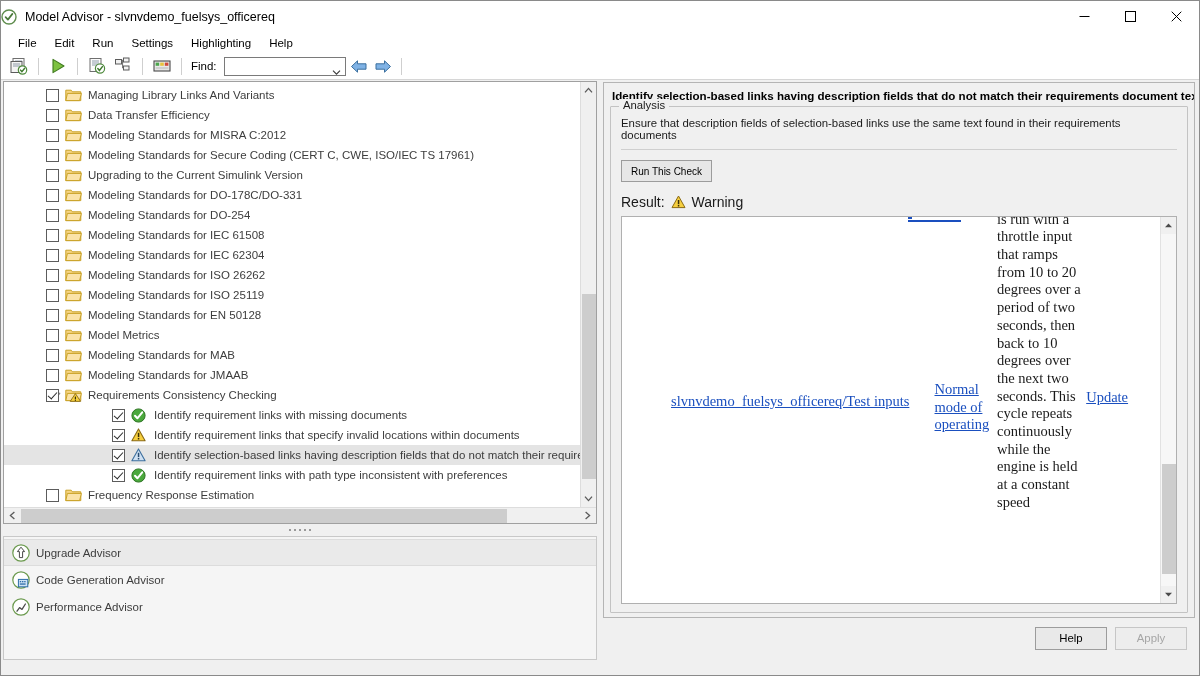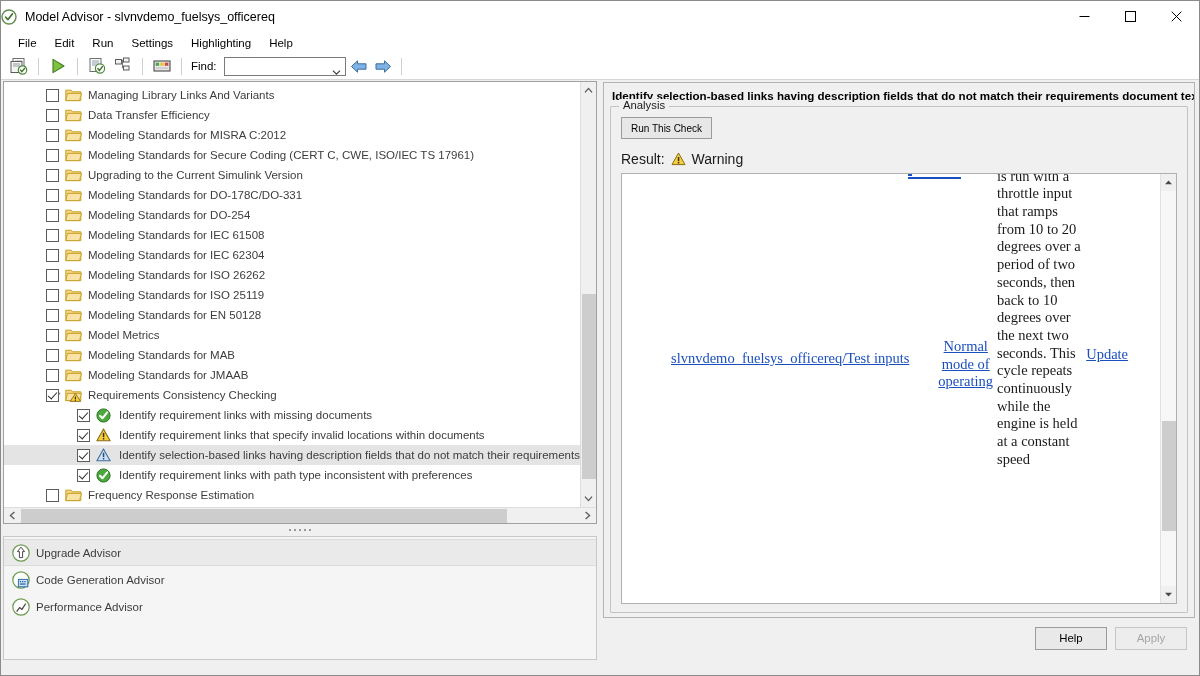--- a/index.html
+++ b/index.html
@@ -140,21 +140,21 @@
     display: flex; align-items: center;
     font-size: 11.5px; color: #3d3d3d;
     white-space: nowrap;
     padding-left: 0;
     position: relative;
   }
   .trow.selected {
     background: #e4e4e4;
   }
   .t-indent-0 { padding-left: 42px; }
-  .t-indent-1 { padding-left: 73px; }
+  .t-indent-1 { padding-left: 108px; }
   .twisty {
     position: absolute; left: 44px;
     width: 14px; height: 14px;
     display: flex; align-items: center; justify-content: center;
   }
   .trow.lvl0 .twisty { left: 44px; }
   .chk {
     width: 13px; height: 13px;
     border: 1px solid #5c5c5c;
     background: #fff;
@@ -317,21 +317,21 @@
   }
   .res-table td {
     vertical-align: top;
     font-family: "Liberation Serif", serif;
     font-size: 14.5px;
     color: #1a1a1a;
     line-height: 1.22;
     padding: 0;
   }
   .c-name  { width: 325px; padding-left: 49px !important; }
-  .c-mode  { width: 64px; text-align: center; }
+  .c-mode  { width: 64px; }
   .c-text  { width: 92px; }
   .c-upd   { width: 80px; }
   .name-cell { padding-top: 200px !important; }
   .mode-cell { padding-top: 188px !important; }
   .upd-cell  { padding-top: 196px !important; }
   .lnk {
     color: #1a4fbf;
     text-decoration: underline;
   }
   .partial-link {
@@ -868,20 +868,21 @@
           </div>
         </div>
     </div>
 
     <div class="right-col">
       <div class="right-panel">
         <div class="check-title">Identify selection-based links having description fields that do not match their requirements document text</div>
 
         <div class="groupbox">
           <span class="gb-legend">Analysis</span>
+          <div class="gb-desc">Ensure that description fields of selection-based links use the same text found in their requirements documents</div>
           <button class="run-btn">Run This Check</button>
 
           <div class="result-line">
             <span class="result-label">Result:</span>
             <span class="warn-ico">
               <svg width="15" height="14" viewBox="0 0 15 14">
                 <path d="M7.5 1 L14 12.6 L1 12.6 Z" fill="#f6cf3e" stroke="#8a6a14" stroke-width="1" stroke-linejoin="round"></path>
                 <rect x="6.8" y="5" width="1.5" height="4.2" fill="#3b2f08"></rect>
                 <rect x="6.8" y="10" width="1.5" height="1.5" fill="#3b2f08"></rect>
               </svg>

